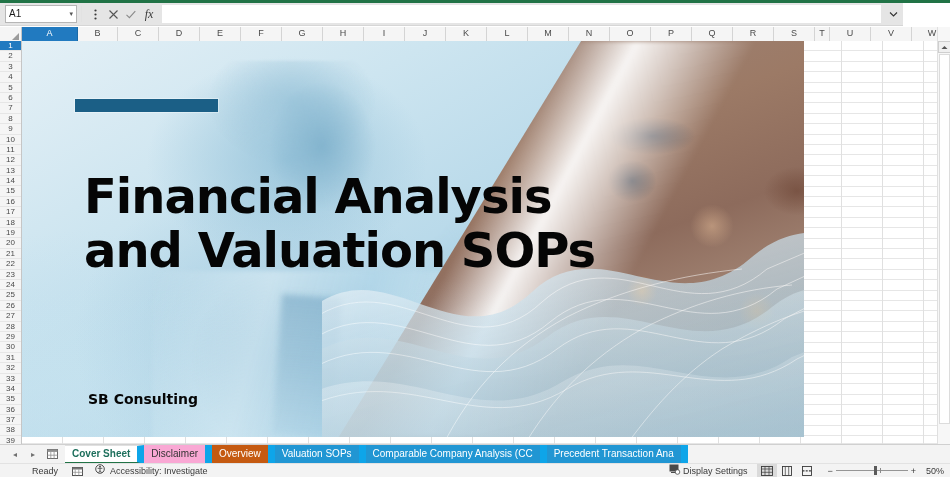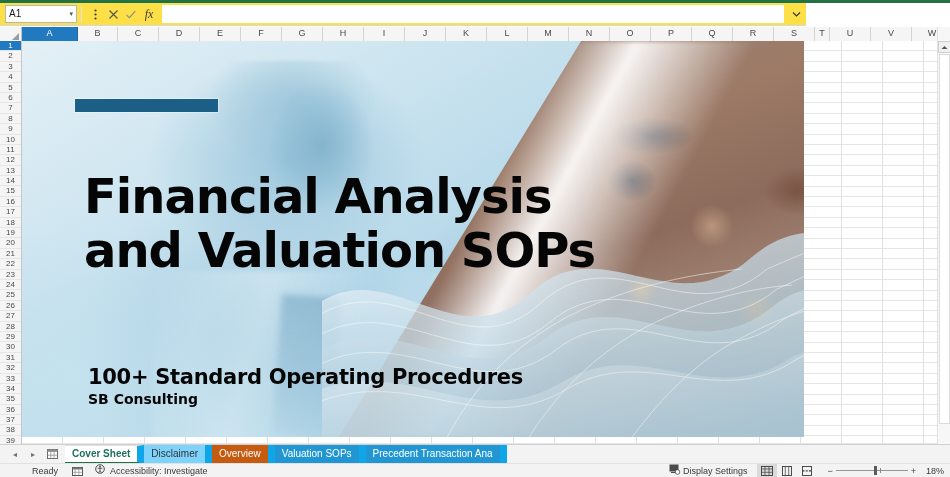--- a/index.html
+++ b/index.html
@@ -19,22 +19,22 @@
   }
 
   
   .topline {
     position: absolute; left: 0; top: 0; width: 950px; height: 3px;
     background: #217346;
   }
 
   
   .formula-row {
-    position: absolute; left: 0; top: 3px; width: 806px; height: 23px;
-    background: #fde047;
+    position: absolute; left: 0; top: 3px; width: 903px; height: 23px;
+    background: #e5e5e5;
     display: flex; align-items: center;
     border-bottom: 1px solid #d6d6d6;
   }
   .namebox {
     margin-left: 5px;
     width: 72px; height: 18px;
     border: 1px solid #b6b6b6; background: #fff;
     display: flex; align-items: center; justify-content: space-between;
     font-size: 10px; color: #1a1a1a; padding: 0 3px;
   }
@@ -248,21 +248,21 @@
     font-size: 10px;
     white-space: nowrap;
     display: flex; align-items: center;
     border-right: 7px solid #0ea5e9;
   }
   .tab.active {
     background: #ffffff; color: #1d6f5c; font-weight: bold;
     border-bottom: 2px solid #217346;
     border-top: 1px solid #e0e0e0;
   }
-  .tab.plain { background: #7dd3fc; color: #333; }
+  .tab.plain { background: #f9a8d4; color: #333; }
   .tab.orange { background: #c55a11; color: #ffffff; }
   .tab.blue { background: #2196d3; color: #ffffff; }
 
   
   .statusbar {
     position: absolute; left: 0; top: 463px; width: 950px; height: 14px;
     background: #f3f3f3; border-top: 1px solid #e2e2e2;
     display: flex; align-items: center;
     font-size: 9px; color: #3a3a3a;
   }
@@ -463,21 +463,20 @@
               <path d="M200,252 C230,200 270,160 320,132 C370,106 420,92 470,88"></path>
               <path d="M300,254 C330,212 360,178 400,152 C440,128 480,112 515,106"></path>
             </g>
           </svg>
         </div>
 
         <div class="slide-haze"></div>
 
         <div class="accent-bar"></div>
         <div class="slide-title">Financial Analysis and Valuation SOPs</div>
-        <div class="slide-sub">100+ Standard Operating Procedures</div>
         <div class="slide-org">SB Consulting</div>
       </div>
     </div>
   </div>
 
   <div class="vscroll">
     <div class="vs-up">
       <svg width="7" height="5" viewBox="0 0 7 5" aria-hidden="true">
         <path d="M0.5 4 L3.5 1 L6.5 4 Z" fill="#555"></path>
       </svg>
@@ -502,20 +501,23 @@
           <span>Cover Sheet</span>
         </div>
         <div class="tab plain">
           <span>Disclaimer</span>
         </div>
         <div class="tab orange">
           <span>Overview</span>
         </div>
         <div class="tab blue">
           <span>Valuation SOPs</span>
+        </div>
+        <div class="tab blue">
+          <span>Comparable Company Analysis (CC</span>
         </div>
         <div class="tab blue">
           <span>Precedent Transaction Ana</span>
         </div>
       </div>
 
   </div>
 
   <div class="statusbar">
     <span class="sb-ready">Ready</span>
@@ -568,16 +570,16 @@
       </span>
     </span>
     <span class="zoomslider">
       <span>−</span>
       <span class="zs-track">
         <span class="zs-knob"></span>
         <span class="zs-mid"></span>
       </span>
       <span>+</span>
     </span>
-    <span class="zs-pct">18%</span>
+    <span class="zs-pct">50%</span>
   </div>
 
 </div>
 
 </body></html>

